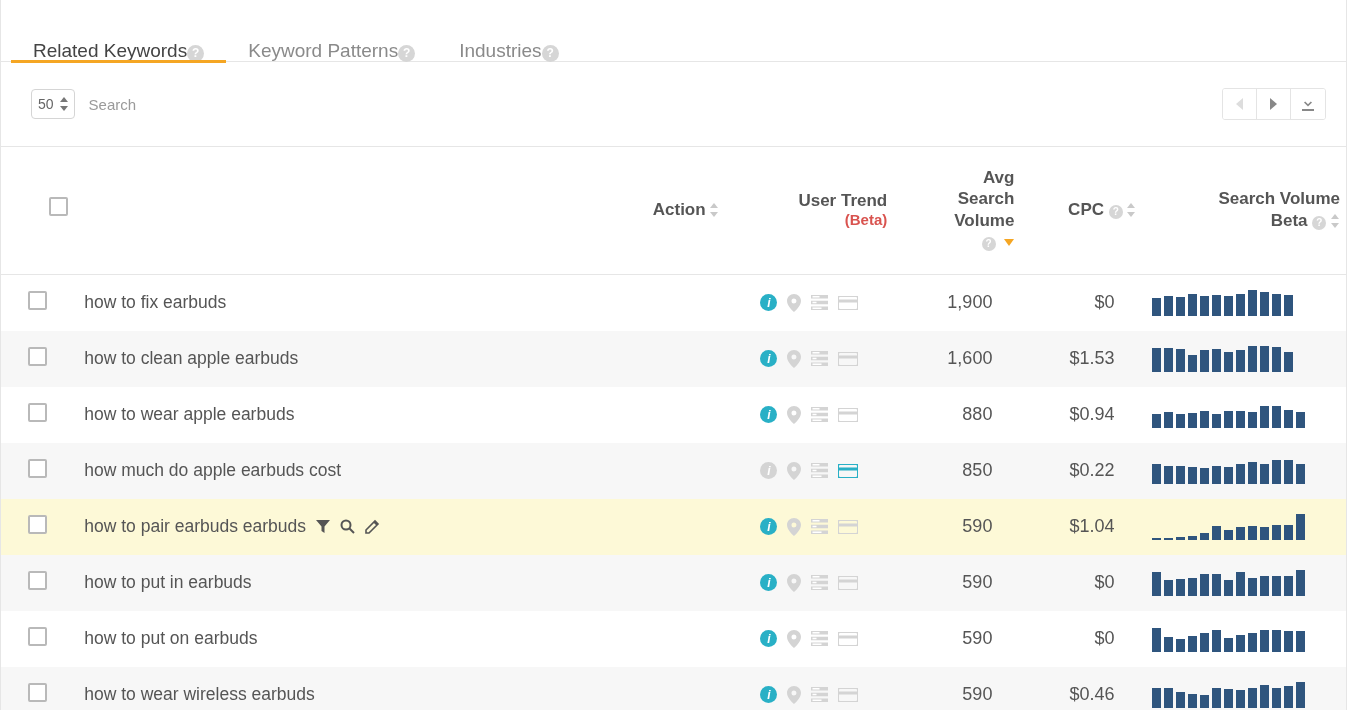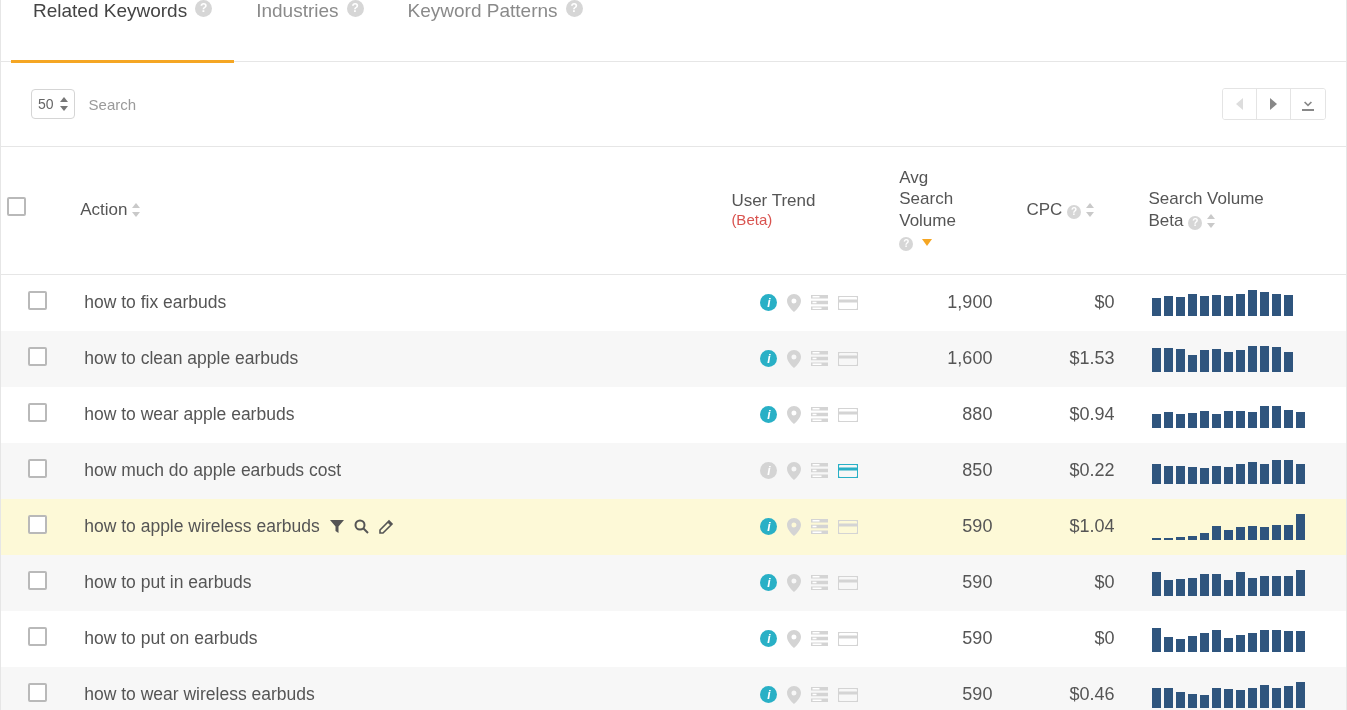--- a/index.html
+++ b/index.html
@@ -23,22 +23,21 @@
     display: flex;
     align-items: center;
     border-bottom: 1px solid #e6e6e6;
     padding: 0 10px;
     height: 62px;
   }
   .tab {
     padding: 0 22px;
     height: 62px;
     display: flex;
-    align-items: flex-start;
-    gap: 8px;
+    align-items: flex-end;
     color: #8a8a8a;
     font-size: 19px;
     cursor: pointer;
     position: relative;
   }
   .tab.active {
     color: #444;
   }
   .tab.active::after {
     content: "";
@@ -110,22 +109,22 @@
     border-right:1px solid #e4e4e4; color:#888; background:#fff; cursor:pointer;
   }
   .pager-btn:last-child { border-right:none; }
   .pager-btn.disabled { color:#ddd; cursor:default; }
   .tri-left { width:0;height:0;border-top:6px solid transparent;border-bottom:6px solid transparent;border-right:7px solid currentColor; }
   .tri-right { width:0;height:0;border-top:6px solid transparent;border-bottom:6px solid transparent;border-left:7px solid currentColor; }
 
   
   table { width: 100%; border-collapse: collapse; }
   thead th {
-    text-align: left;
-    font-weight: 400;
+    text-align: right;
+    font-weight: 700;
     color: #555;
     font-size: 17px;
     padding: 20px 6px 22px;
     border-bottom: 1px solid #e6e6e6;
     vertical-align: middle;
     line-height: 1.25;
   }
   th.kw-col { width: 640px; }
   th.intent-col { width:165px; }
   th.vol-col { width:125px; }
@@ -183,25 +182,25 @@
 <body>
 
 <div class="panel">
 
   <div class="tabs">
     <div class="tab active">
       <span>Related Keywords</span>
       <span class="help-icon"></span>
     </div>
     <div class="tab">
-      <span>Industries</span>
+      <span>Keyword Patterns</span>
       <span class="help-icon"></span>
     </div>
     <div class="tab">
-      <span>Keyword Patterns</span>
+      <span>Industries</span>
       <span class="help-icon"></span>
     </div>
   </div>
 
   <div class="toolbar">
     <div class="toolbar-left">
       <div class="entries-select">
         <span>50</span>
         <span class="updown"></span>
       </div>
@@ -455,21 +454,21 @@
               <div class="bar" style="height: 20px;"></div>
               <div class="bar" style="height: 24px;"></div>
               <div class="bar" style="height: 24px;"></div>
               <div class="bar" style="height: 20px;"></div>
             </div>
           </td>
         </tr>
         <tr class="highlight">
           <td class="chk-cell"><span class="chk"></span></td>
           <td><span class="kw-text">
-              <span>how to apple wireless earbuds</span> 
+              <span>how to pair earbuds earbuds</span> 
               <span class="row-tool">
                 <svg width="14" height="14" viewBox="0 0 14 14">
                   <path fill="#555" d="M0 0h14L8.5 6.5V13l-3-2V6.5z"></path>
                 </svg>
               </span> 
               <span class="row-tool">
                 <svg width="15" height="15" viewBox="0 0 15 15">
                   <circle cx="6" cy="6" r="4.5" fill="none" stroke="#555" stroke-width="2"></circle>
                   <line x1="9.5" y1="9.5" x2="14" y2="14" stroke="#555" stroke-width="2"></line>
                 </svg>

